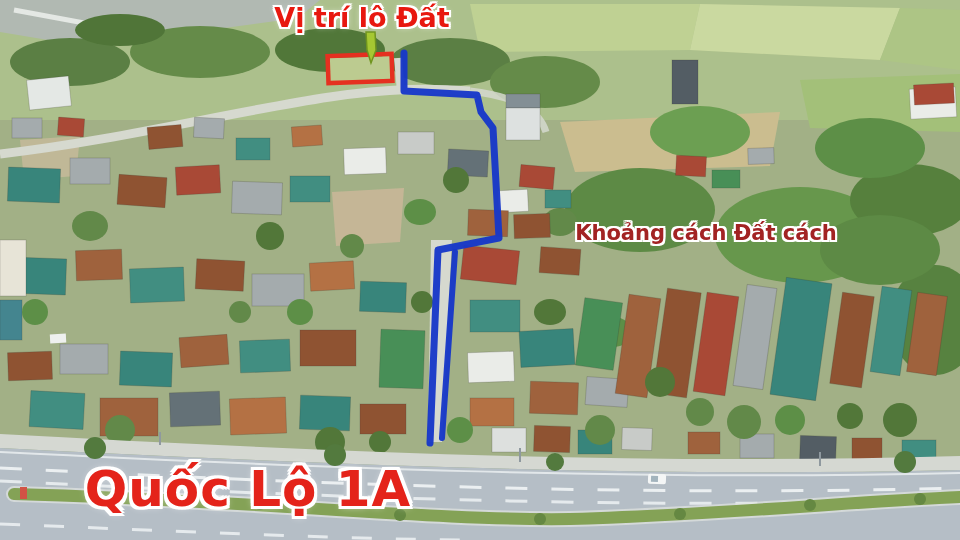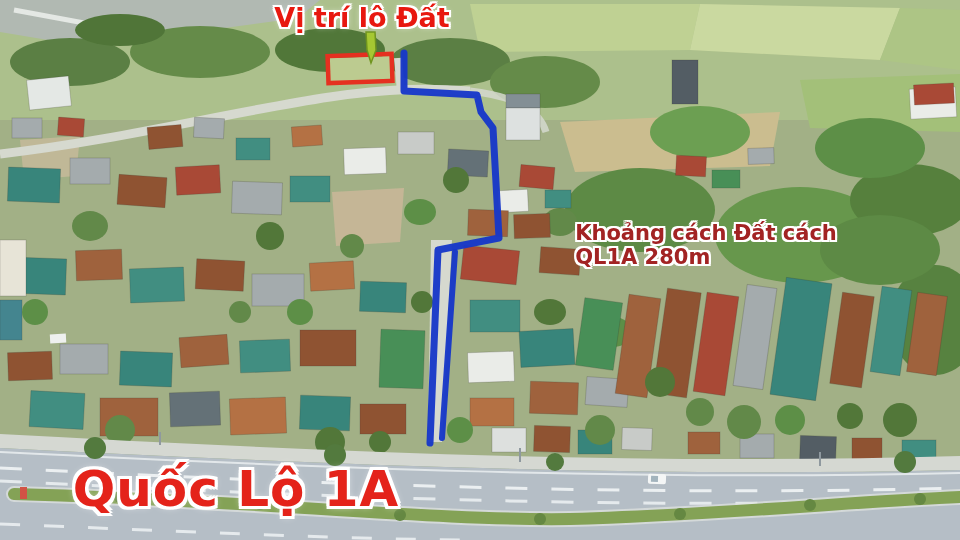--- a/index.html
+++ b/index.html
@@ -1,28 +1,28 @@
 <!DOCTYPE html>
 <html style="--label-red: #e8180f; --distance-red: #a22323; --highway-red: #e4231a; --route-blue: #1737c9; --plot-red: #e53020; --arrow-green: #a6c832;"><head>
 <meta charset="utf-8">
 <style>
   html,body{margin:0;padding:0;background:#222;}
   .scene{position:relative;width:960px;height:540px;overflow:hidden;
          font-family:"DejaVu Sans","Liberation Sans",sans-serif;background:#9dac80;}
   .scene svg{position:absolute;left:0;top:0;}
-  .label{position:absolute;font-weight:bold;text-align:left;white-space:nowrap;line-height:1.15;
+  .label{position:absolute;font-weight:bold;text-align:right;white-space:nowrap;line-height:1.15;
          transform:translateX(-50%);}
   .label-plot{left:362px;top:2px;font-size:27px;color:var(--label-red,#e8180f);
     text-shadow:-2px -2px 0 #fff,0 -2px 0 #fff,2px -2px 0 #fff,-2px 0 0 #fff,2px 0 0 #fff,
                 -2px 2px 0 #fff,0 2px 0 #fff,2px 2px 0 #fff,0 0 6px rgba(255,255,255,.75);}
   .label-distance{left:706px;top:221px;font-size:21px;color:var(--distance-red,#a22323);
     text-shadow:-2px -2px 0 #fff,0 -2px 0 #fff,2px -2px 0 #fff,-2px 0 0 #fff,2px 0 0 #fff,
                 -2px 2px 0 #fff,0 2px 0 #fff,2px 2px 0 #fff;}
   .label-distance span{display:block;}
-  .label-highway{left:236px;top:461px;font-size:50px;letter-spacing:1px;color:var(--highway-red,#e4231a);
+  .label-highway{left:248px;top:461px;font-size:50px;letter-spacing:1px;color:var(--highway-red,#e4231a);
     text-shadow:-3px -3px 0 #fff,0 -3px 0 #fff,3px -3px 0 #fff,-3px 0 0 #fff,3px 0 0 #fff,
                 -3px 3px 0 #fff,0 3px 0 #fff,3px 3px 0 #fff,0 0 8px rgba(255,255,255,.8);}
 </style>
 </head>
 <body>
 
 <div class="scene">
 
   <svg width="960" height="540" viewBox="0 0 960 540">
 
@@ -207,17 +207,16 @@
     <path d="M404,53 L404,91 L477,95 L481,112 L493,128 L499,238 L438,250 L430,443" fill="none" style="stroke:var(--route-blue,#1737c9)" stroke-width="7" stroke-linejoin="round" stroke-linecap="round" opacity="0.96"></path>
     <path d="M455,252 L442,438" fill="none" style="stroke:var(--route-blue,#1737c9)" stroke-width="6" stroke-linecap="round" opacity="0.96"></path>
     <rect x="328" y="55" width="64" height="27" fill="none" style="stroke:var(--plot-red,#e53020)" stroke-width="4.5" transform="rotate(-2 360 68)"></rect>
     <polygon points="366,32 375,32 376,50 371,63 367,50" style="fill:var(--arrow-green,#a6c832)" stroke="#6f941f" stroke-width="1.5"></polygon>
   </svg>
 
   <div class="label label-plot">Vị trí lô Đất</div>
 
   <div class="label label-distance">
     <span>Khoảng cách Đất cách</span>
-    <span>QL1A 280m</span>
   </div>
 
   <div class="label label-highway">Quốc Lộ 1A</div>
 </div>
 
 </body></html>

